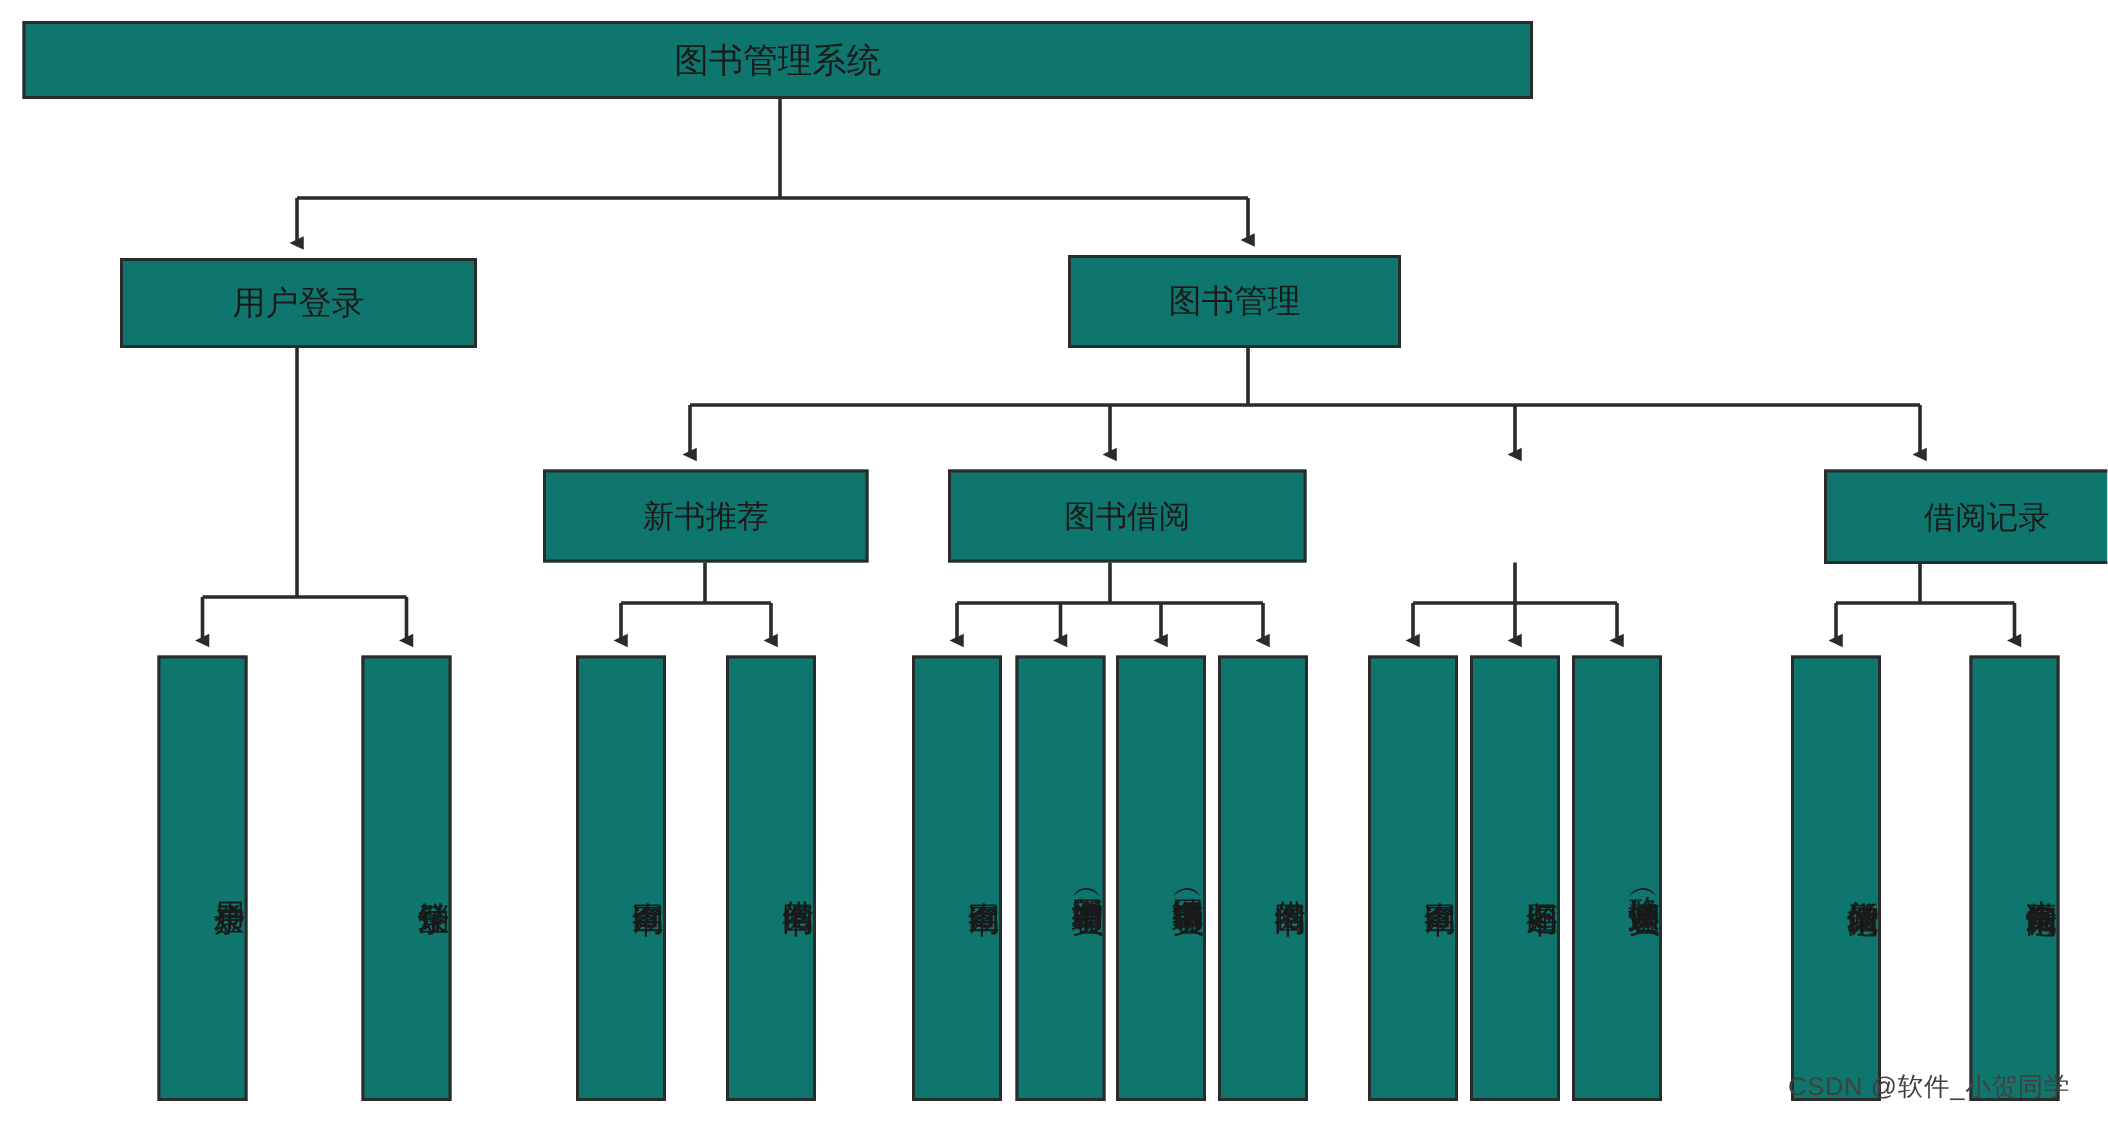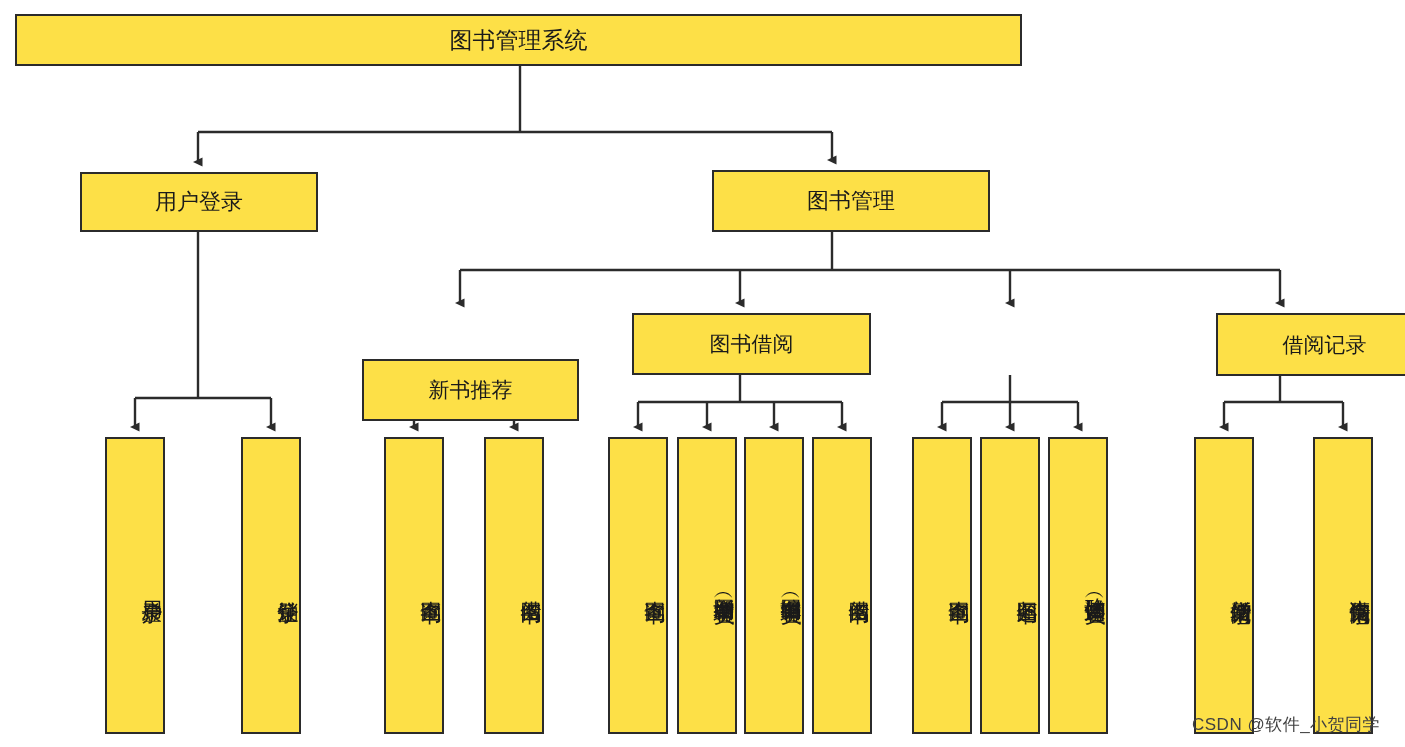--- a/index.html
+++ b/index.html
@@ -22,21 +22,21 @@
     left: 0;
     top: 0;
     width: 1405px;
     height: 747px;
     pointer-events: none;
   }
   .node {
     position: absolute;
     box-sizing: border-box;
     border: 2px solid #2b2b2b;
-    background: #fde047;
+    background: #0f766e;
     display: flex;
     align-items: center;
     justify-content: center;
     text-align: center;
     color: #1a1a1a;
   }
   .node.root {
     font-size: 23px;
   }
   .node.level1 {
@@ -124,25 +124,25 @@
     </g>
   </svg>
 
   <div class="node root" style="left:15px; top:14px; width:1007px; height:52px;">
     <span>图书管理系统</span>
   </div>
 
   <div class="node level1" style="left:80px; top:172px; width:238px; height:60px;">
     <span>用户登录</span>
   </div>
-  <div class="node level1" style="left:712px; top:170px; width:278px; height:62px;">
+  <div class="node level1" style="left:712px; top:170px; width:222px; height:62px;">
     <span>图书管理</span>
   </div>
 
-  <div class="node level2" style="left:362px; top:313px; width:217px; height:62px;margin-top:46px;">
+  <div class="node level2" style="left:362px; top:313px; width:217px; height:62px;">
     <span>新书推荐</span>
   </div>
   <div class="node level2" style="left:632px; top:313px; width:239px; height:62px;">
     <span>图书借阅</span>
   </div>
   <div class="node level2" style="left:1171px; top:313px; width:217px; height:63px;margin-left:45px;">
     <span>借阅记录</span>
   </div>
 
   <div class="node leaf" style="left:105px; top:437px; width:60px; height:297px;">

